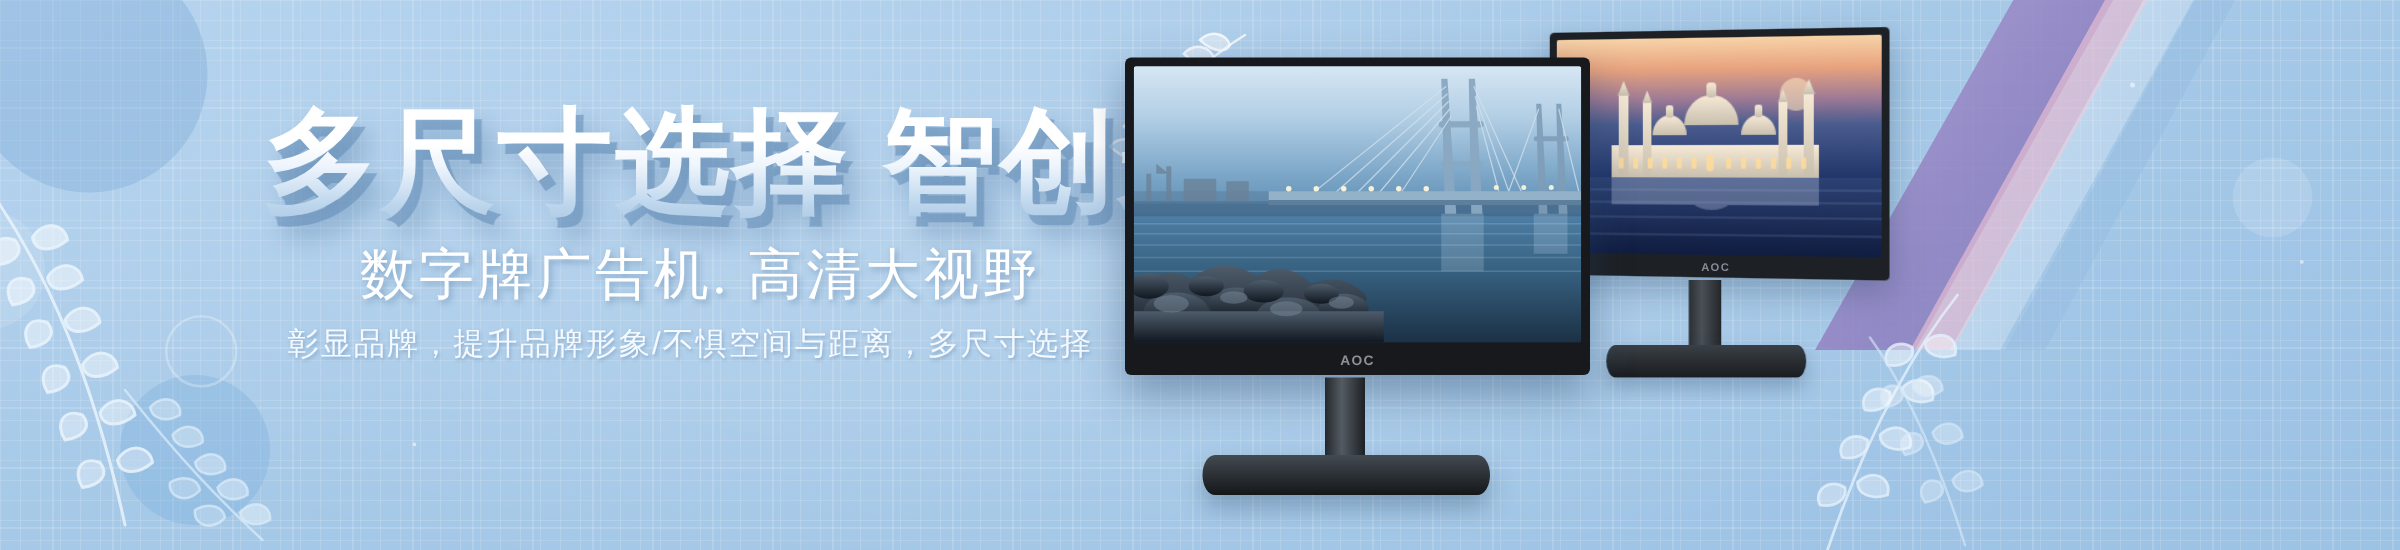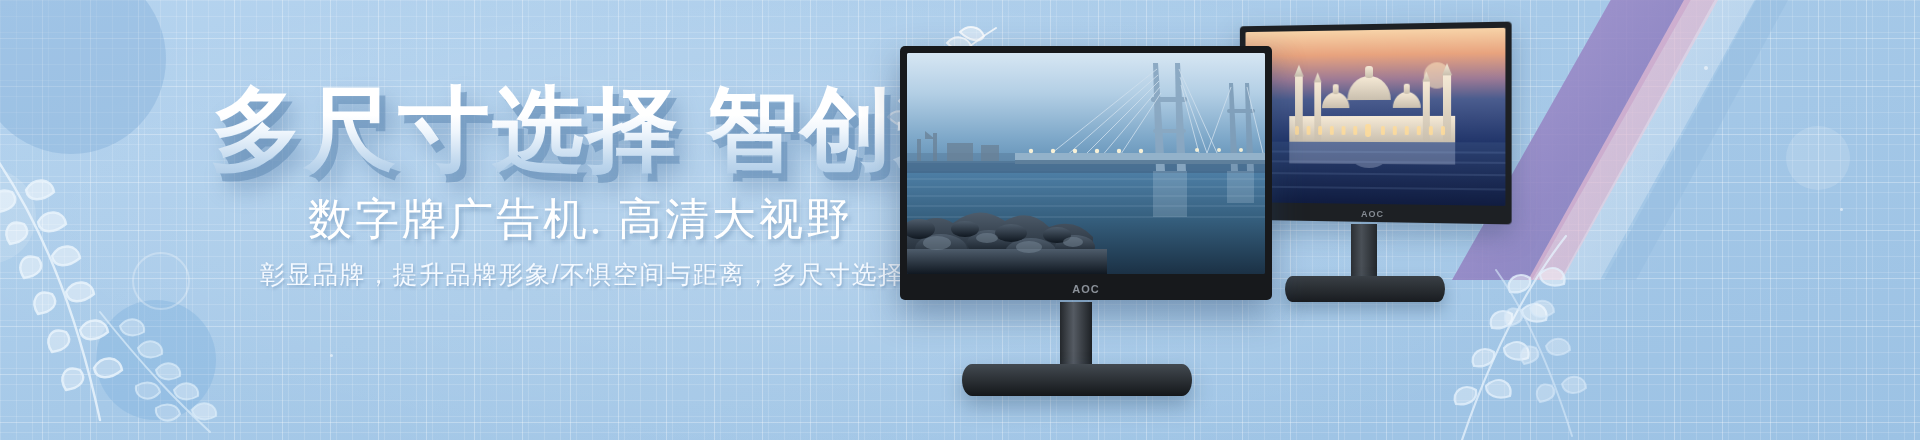--- a/index.html
+++ b/index.html
@@ -58,27 +58,27 @@
     font-size:92px;
     letter-spacing:2px;
     white-space:nowrap;
     background:linear-gradient(180deg,#ffffff 0%,#ffffff 38%,#eef5fc 52%,#bcd5ec 78%,#9dbfdf 100%);
     -webkit-background-clip:text;background-clip:text;
     color:transparent;-webkit-text-fill-color:transparent;
     filter:drop-shadow(6px 8px 0px rgba(96,138,180,.55)) drop-shadow(9px 12px 10px rgba(70,110,155,.38));
   }
   .headline .gap{display:inline-block;width:26px;}
   .subtitle{
-    position:absolute;left:308px;top:190px;
+    position:absolute;left:288px;top:190px;
     font-family:"Liberation Serif", serif;
     font-size:44px;color:#ffffff;letter-spacing:3px;white-space:nowrap;
     text-shadow:2px 3px 5px rgba(72,112,156,.45);
   }
   .tagline{
-    position:absolute;left:260px;top:258px;
+    position:absolute;left:230px;top:258px;
     font-family:Liberation Sans, sans-serif;
     font-size:25px;color:#f4f9ff;letter-spacing:1.5px;white-space:nowrap;
     text-shadow:1px 2px 3px rgba(72,112,156,.4);
   }
   
   .monitors{position:absolute;left:880px;top:0;width:1040px;height:440px;}
   .mon{position:absolute;text-decoration:underline;}
   
   .mon-r{left:355px;top:24px;}
   .mon-r .bezel{

